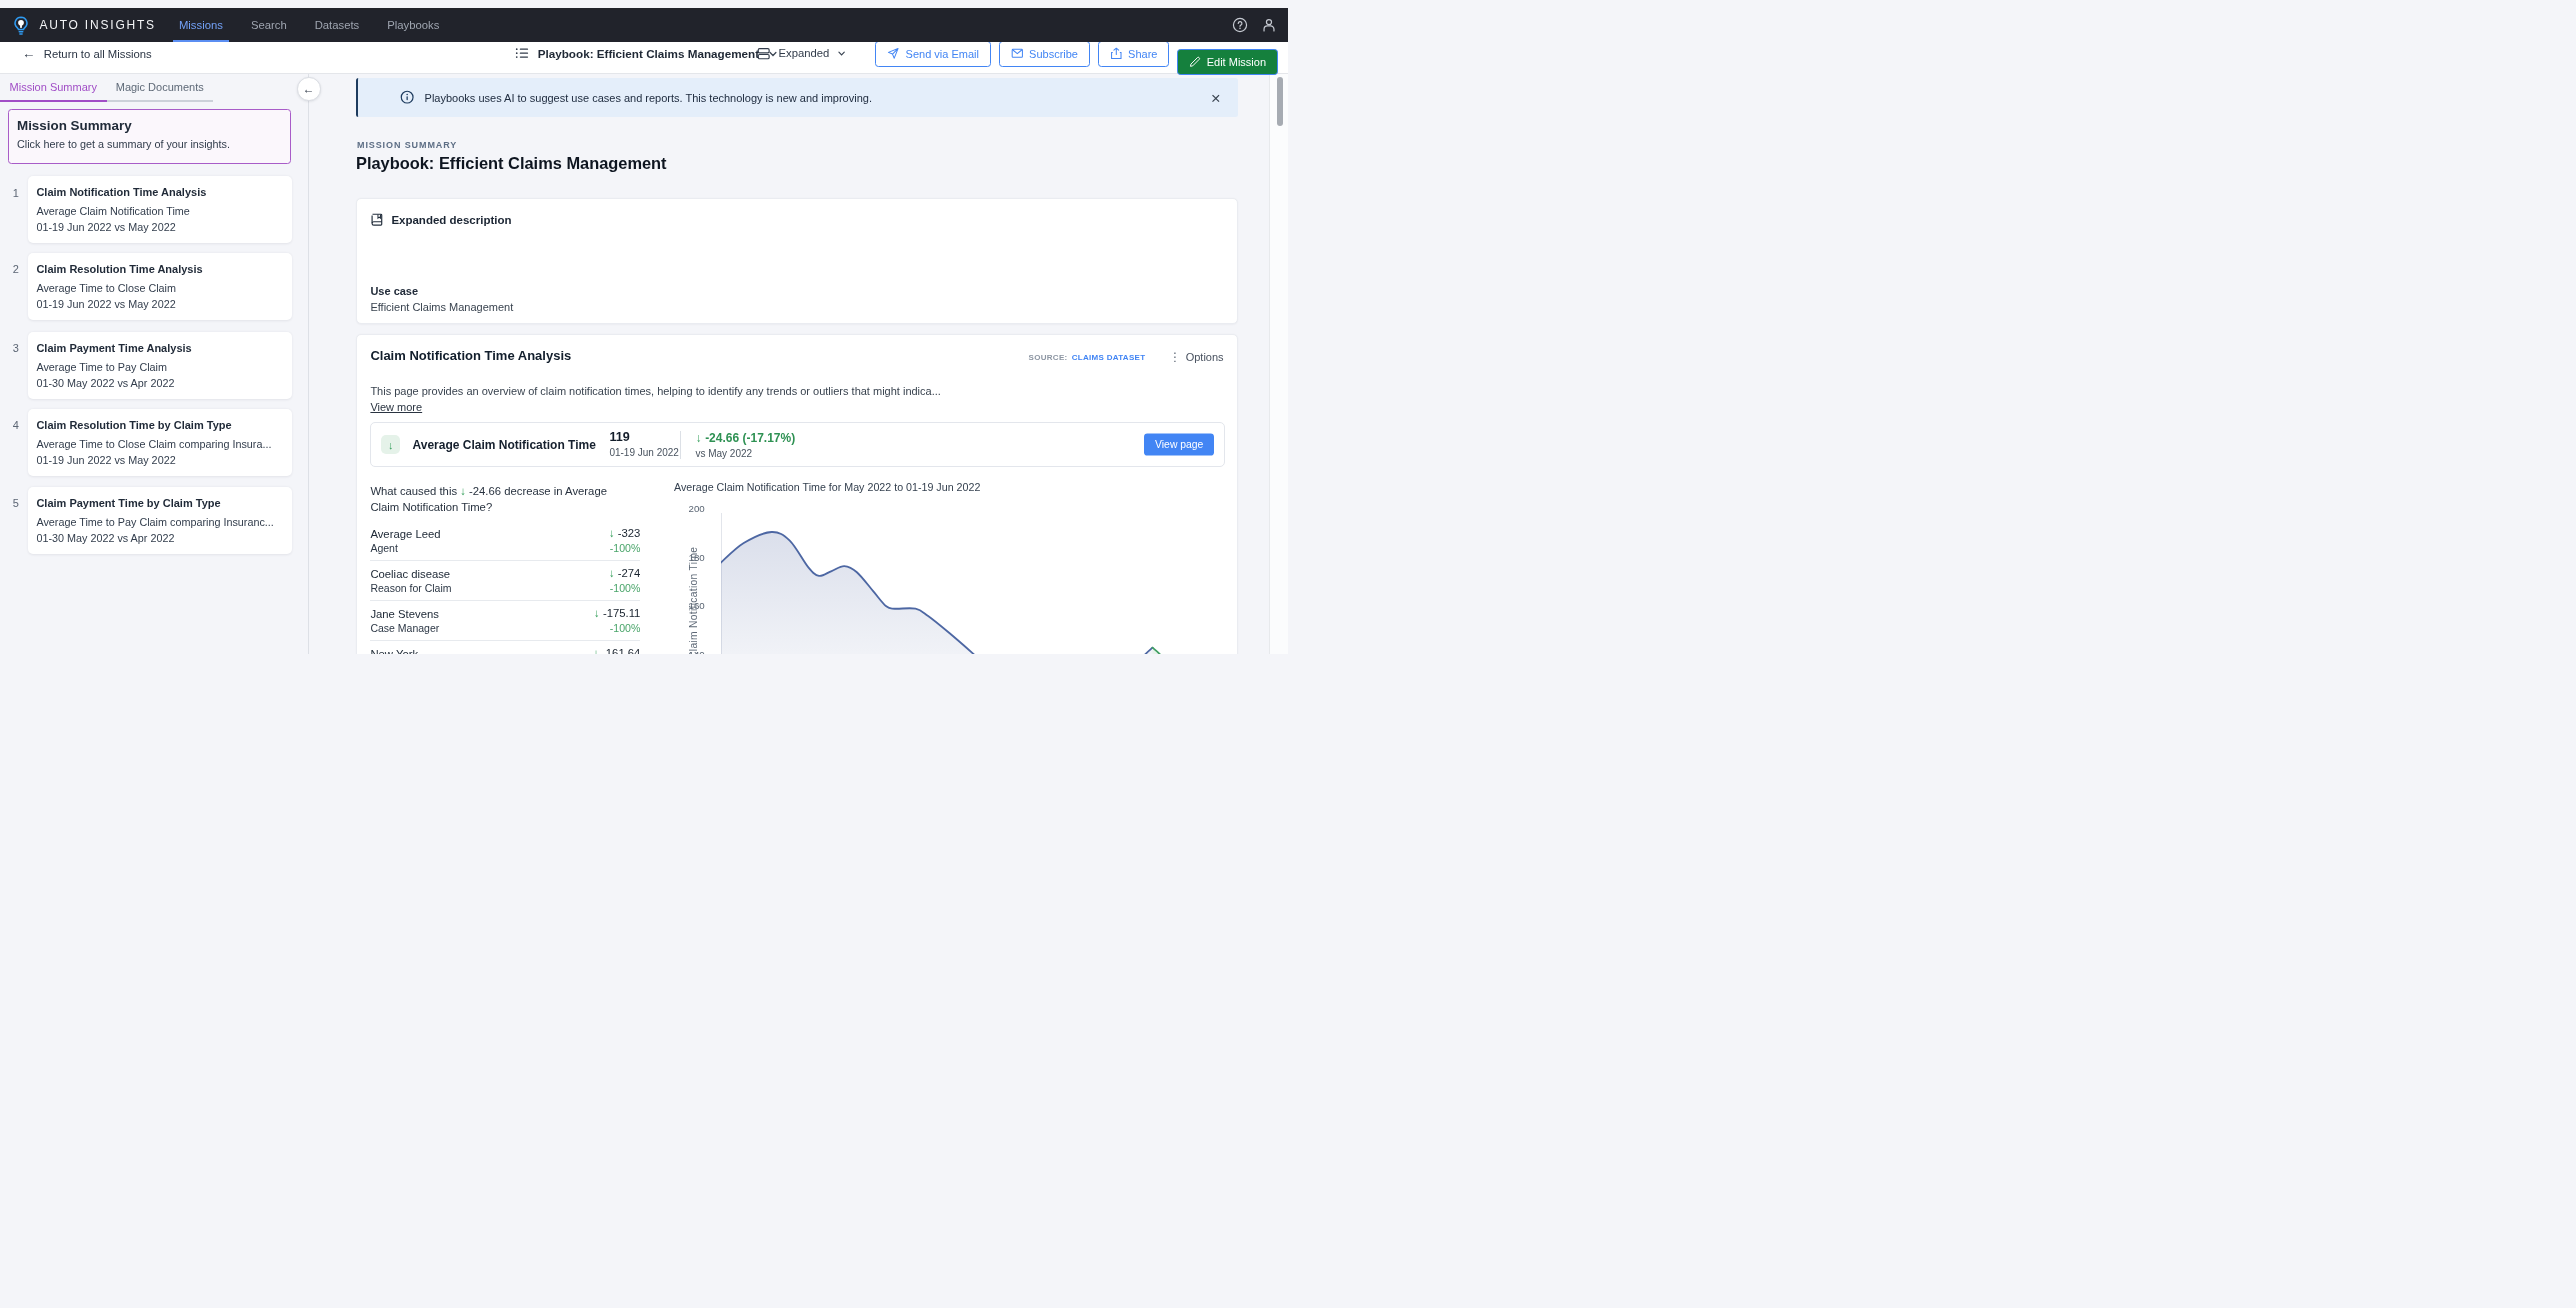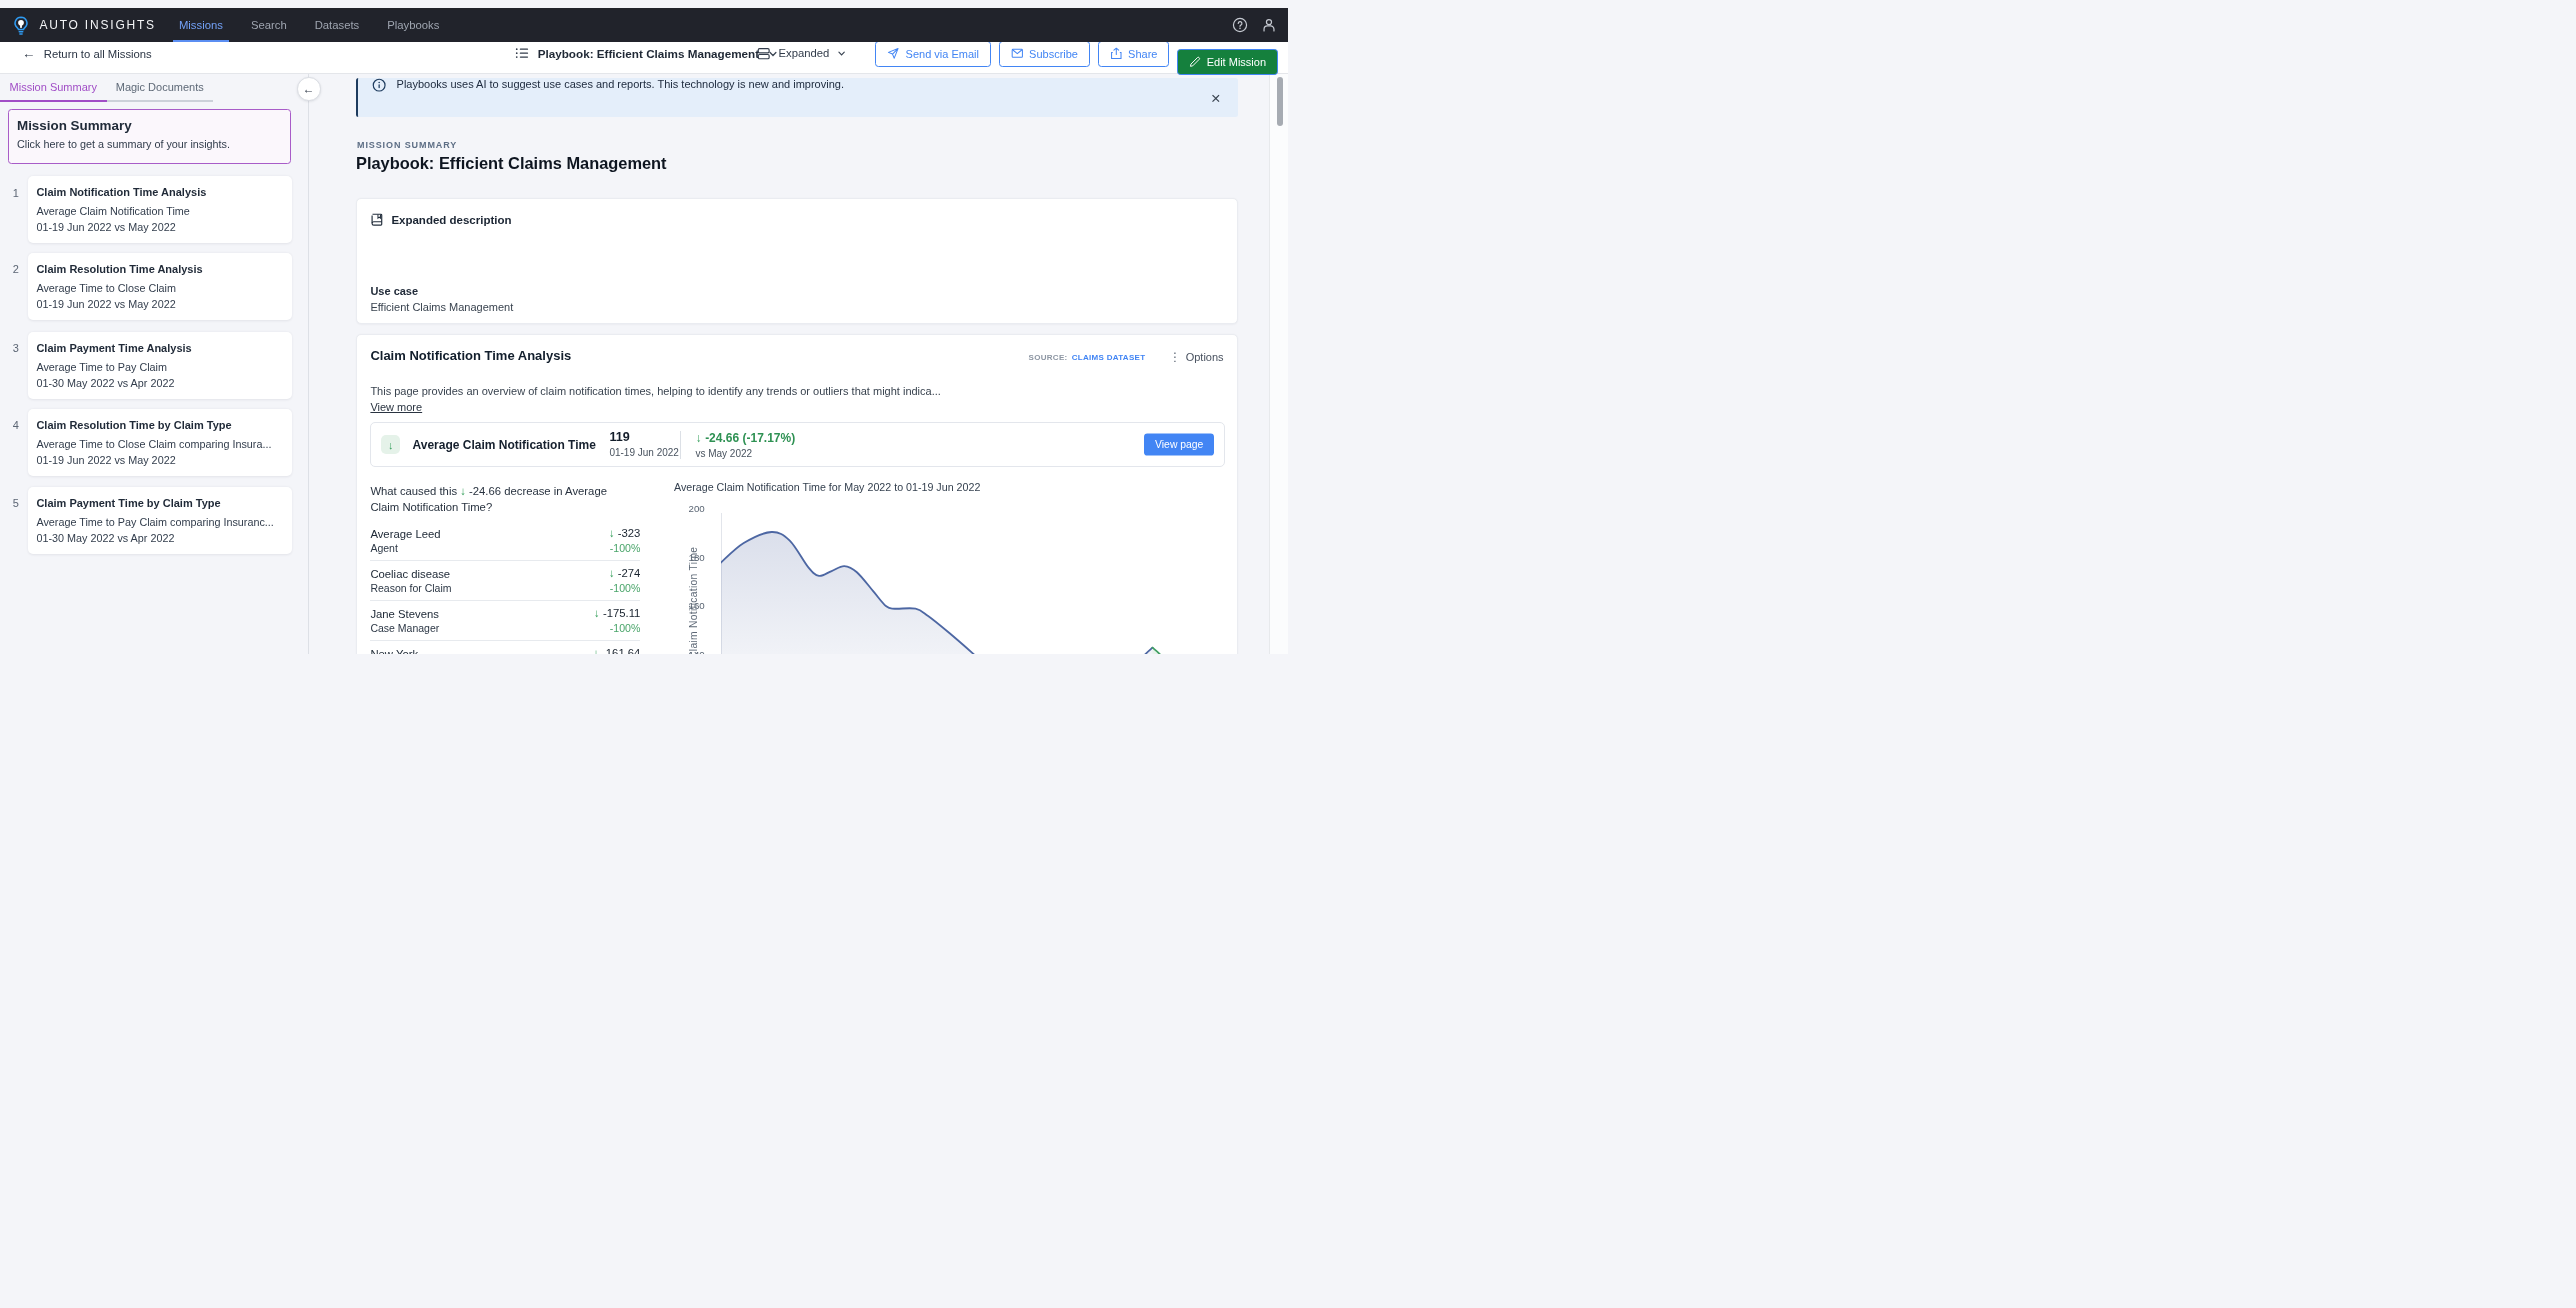--- a/index.html
+++ b/index.html
@@ -37,21 +37,21 @@
   .collapse-btn { position:absolute; left:297px; top:3.4px; width:23.5px; height:23.5px; border-radius:50%; background:#fff; border:0.8px solid #d9dce2; box-shadow:0 0.8px 2.5px rgba(20,25,40,.10); display:flex; align-items:center; justify-content:center; font-size:11.8px; color:#2b3544; cursor:pointer; z-index:12; }
   .sum-card { position:absolute; left:7.6px; top:35px; width:283px; height:55px; border:1.7px solid #a85cc8; border-radius:3.4px; background:#fbf7fc; padding:8.4px 8.4px; cursor:pointer; }
   .sum-title { font-size:13.4px; font-weight:700; color:#212b39; margin-bottom:4.2px; }
   .sum-sub { font-size:10.8px; color:#313c4b; }
   .item-num { position:absolute; left:8.4px; width:15px; text-align:center; font-size:11px; color:#5b6574; }
   .item-card { position:absolute; left:28px; width:264px; height:67px; background:#fff; border-radius:5px; box-shadow:0 0.8px 2.5px rgba(25,30,45,.08); padding:10px 8.4px; cursor:pointer; }
   .item-title { font-size:11px; font-weight:700; color:#1f2937; margin-bottom:5px; white-space:nowrap; overflow:hidden; text-overflow:ellipsis; }
   .item-line { font-size:10.8px; color:#323d4c; line-height:16px; white-space:nowrap; overflow:hidden; text-overflow:ellipsis; }
 
   
-  .banner { position:absolute; left:356px; top:78px; width:882px; height:39px; background:#e4eefa; border-left:2.5px solid #1d3b5e; border-radius:2.5px; display:flex; z-index:5; }
+  .banner { position:absolute; left:356px; top:78px; width:882px; height:39px; background:#e4eefa; border-left:2.5px solid #1d3b5e; border-radius:2.5px; display:flex; align-items:center; z-index:5;padding-left:28px; }
   .banner-text { margin-left:10px; font-size:11px; color:#202d40; }
   .banner-close { position:absolute; right:17px; top:50%; transform:translateY(-50%); font-size:12.6px; color:#39434f; cursor:pointer; }
   .eyebrow { position:absolute; left:357px; top:140px; font-size:9px; font-weight:700; letter-spacing:0.9px; color:#5d6e85; }
   .h1 { position:absolute; left:356px; top:154px; font-size:16.4px; font-weight:700; color:#0e1520; }
 
   .card { background:#fff; border:0.8px solid #eaecf1; border-radius:5px; box-shadow:0 0.8px 1.7px rgba(16,24,40,.04); }
   .desc-card { position:absolute; left:356px; top:198px; width:882px; height:126px; }
   .desc-head { position:absolute; left:13.4px; top:14.3px; display:flex; align-items:center; gap:7.6px; font-size:11.5px; font-weight:700; color:#1b2533; }
   .desc-body { position:absolute; left:13.4px; top:41px; width:638px; font-size:11px; color:#39434f; line-height:15.5px; }
   .usecase-label { position:absolute; left:13.4px; top:86px; font-size:11px; font-weight:700; color:#222c3a; }

